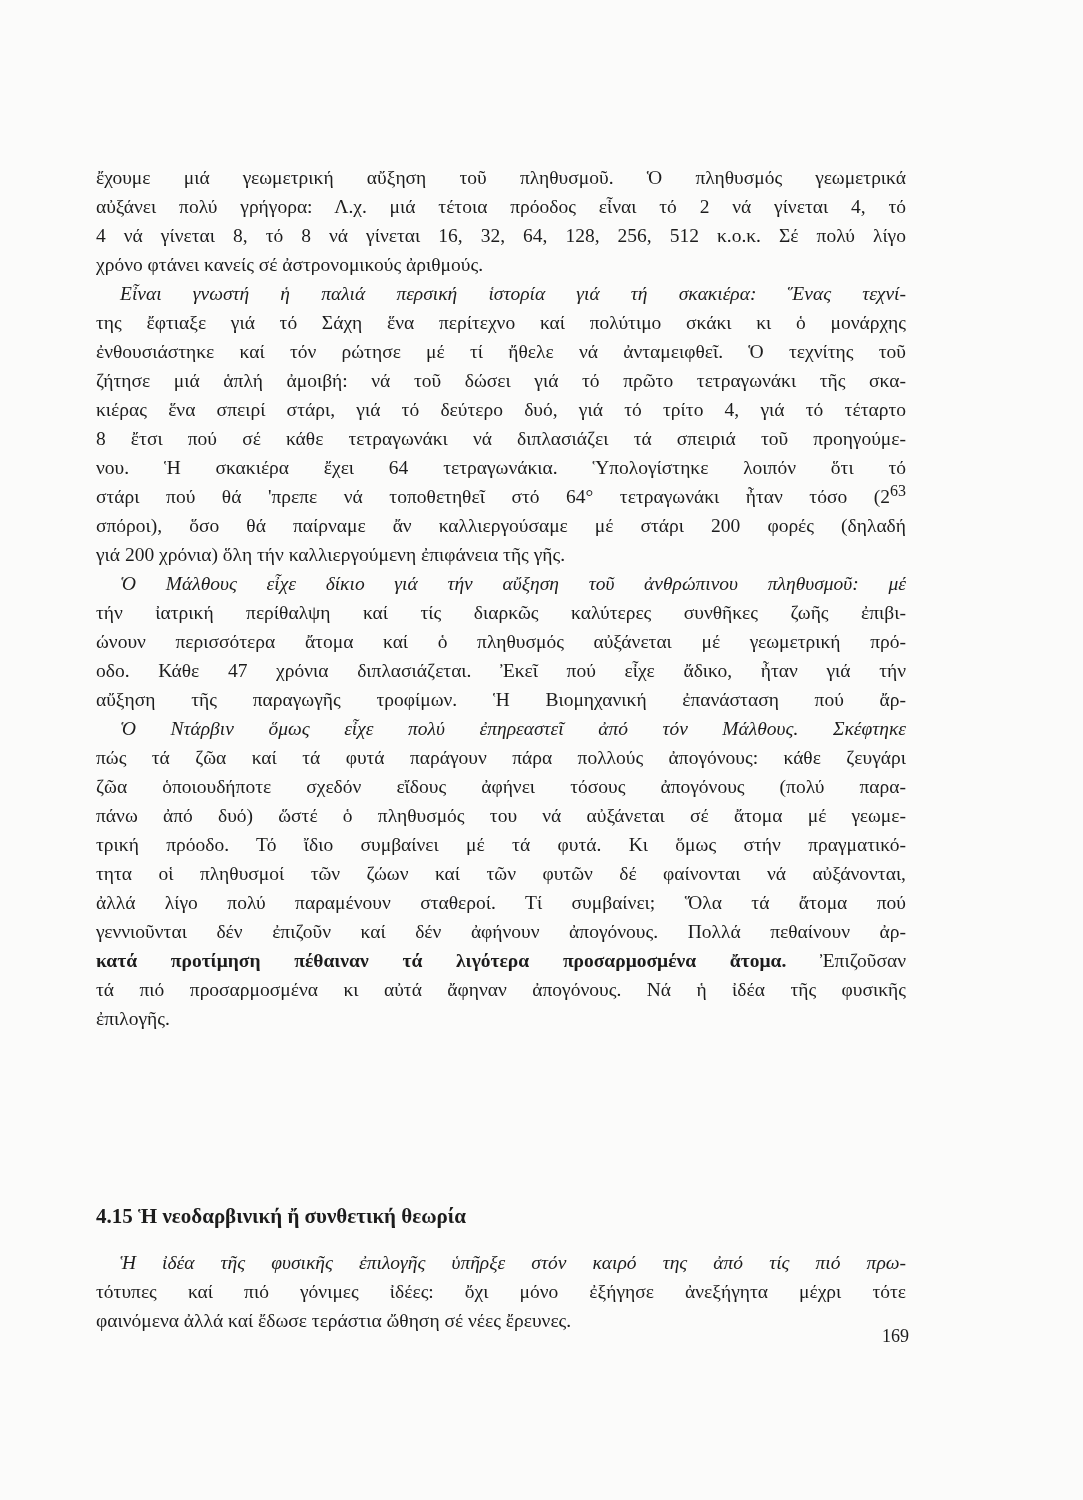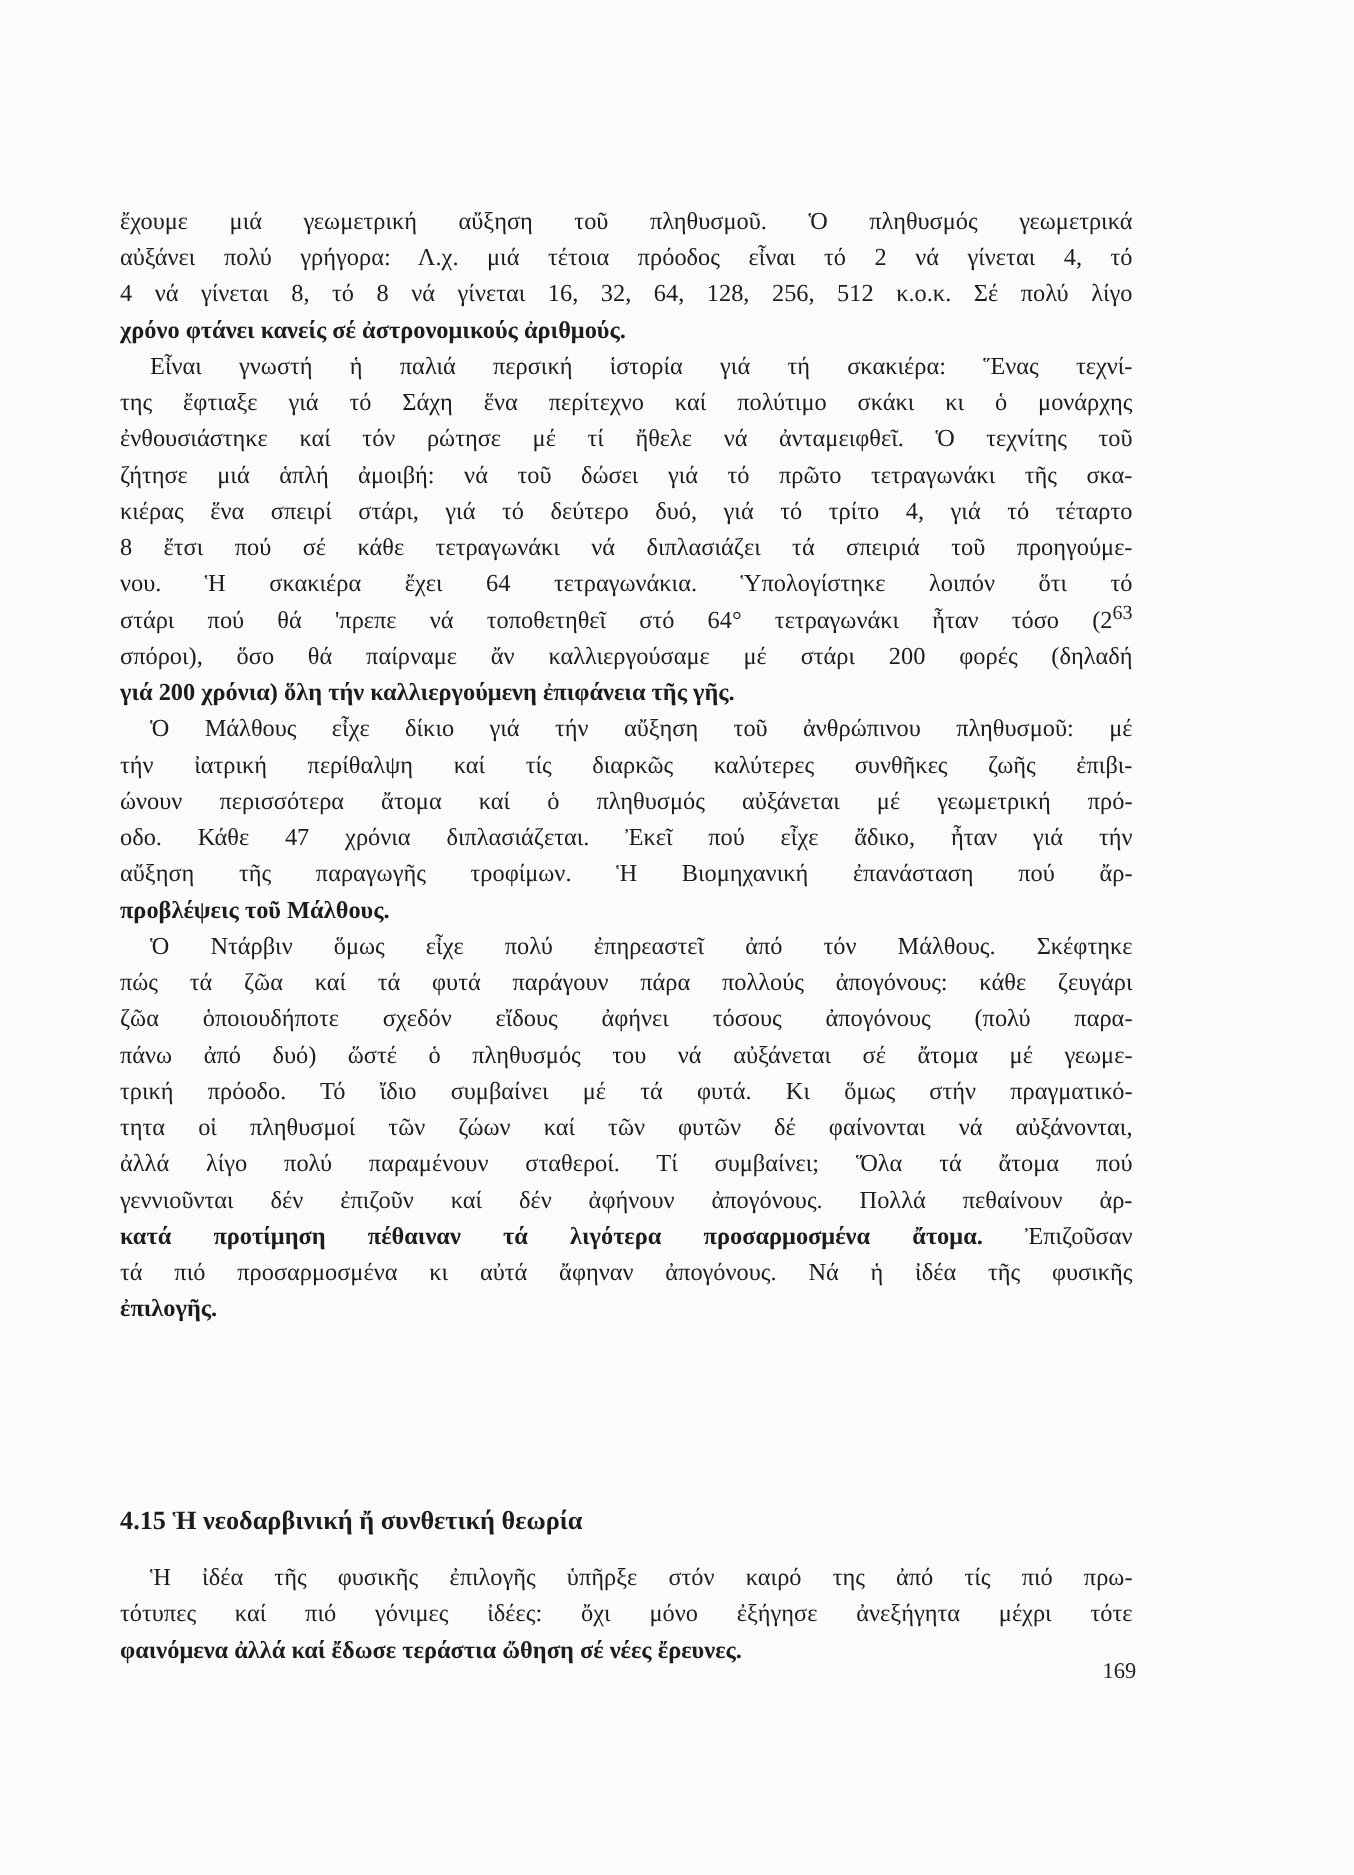--- a/index.html
+++ b/index.html
@@ -18,22 +18,22 @@
   }
   .line {
     display: block;
     font-size: 19.5px;
     line-height: 29px;
     height: 29px;
     white-space: nowrap;
     text-align: justify;
     text-align-last: justify;
   }
-  .line.last { text-align-last: left; font-weight: bold; }
-  .line.indent { padding-left: 24px; }
+  .line.last { text-align-last: left; }
+  .line.indent { padding-left: 24px; font-style: italic; }
   .bold { font-weight: bold; }
   sup { font-size: 16px; line-height: 0; vertical-align: 7px; }
   .heading {
     position: absolute;
     left: 96px; top: 1204px;
     font-size: 21px;
     font-weight: bold;
     white-space: nowrap;
   }
   .page2 {
@@ -67,21 +67,20 @@
   <span class="line">νου. Ἡ σκακιέρα ἔχει 64 τετραγωνάκια. Ὑπολογίστηκε λοιπόν ὅτι τό</span>
   <span class="line"><span>στάρι πού θά 'πρεπε νά τοποθετηθεῖ στό 64° τετραγωνάκι ἦταν τόσο (2</span><sup>63</sup></span>
   <span class="line">σπόροι), ὅσο θά παίρναμε ἄν καλλιεργούσαμε μέ στάρι 200 φορές (δηλαδή</span>
   <span class="line last">γιά 200 χρόνια) ὅλη τήν καλλιεργούμενη ἐπιφάνεια τῆς γῆς.</span>
 
   <span class="line indent">Ὁ Μάλθους εἶχε δίκιο γιά τήν αὔξηση τοῦ ἀνθρώπινου πληθυσμοῦ: μέ</span>
   <span class="line">τήν ἰατρική περίθαλψη καί τίς διαρκῶς καλύτερες συνθῆκες ζωῆς ἐπιβι-</span>
   <span class="line">ώνουν περισσότερα ἄτομα καί ὁ πληθυσμός αὐξάνεται μέ γεωμετρική πρό-</span>
   <span class="line">οδο. Κάθε 47 χρόνια διπλασιάζεται. Ἐκεῖ πού εἶχε ἄδικο, ἦταν γιά τήν</span>
   <span class="line">αὔξηση τῆς παραγωγῆς τροφίμων. Ἡ Βιομηχανική ἐπανάσταση πού ἄρ-</span>
-  <span class="line last">προβλέψεις τοῦ Μάλθους.</span>
 
   <span class="line indent">Ὁ Ντάρβιν ὅμως εἶχε πολύ ἐπηρεαστεῖ ἀπό τόν Μάλθους. Σκέφτηκε</span>
   <span class="line">πώς τά ζῶα καί τά φυτά παράγουν πάρα πολλούς ἀπογόνους: κάθε ζευγάρι</span>
   <span class="line">ζῶα ὁποιουδήποτε σχεδόν εἴδους ἀφήνει τόσους ἀπογόνους (πολύ παρα-</span>
   <span class="line">πάνω ἀπό δυό) ὥστέ ὁ πληθυσμός του νά αὐξάνεται σέ ἄτομα μέ γεωμε-</span>
   <span class="line">τρική πρόοδο. Τό ἴδιο συμβαίνει μέ τά φυτά. Κι ὅμως στήν πραγματικό-</span>
   <span class="line">τητα οἱ πληθυσμοί τῶν ζώων καί τῶν φυτῶν δέ φαίνονται νά αὐξάνονται,</span>
   <span class="line">ἀλλά λίγο πολύ παραμένουν σταθεροί. Τί συμβαίνει; Ὅλα τά ἄτομα πού</span>
   <span class="line">γεννιοῦνται δέν ἐπιζοῦν καί δέν ἀφήνουν ἀπογόνους. Πολλά πεθαίνουν ἀρ-</span>
   <span class="line"><span class="bold">κατά προτίμηση πέθαιναν τά λιγότερα προσαρμοσμένα ἄτομα.</span><span> Ἐπιζοῦσαν</span></span>

